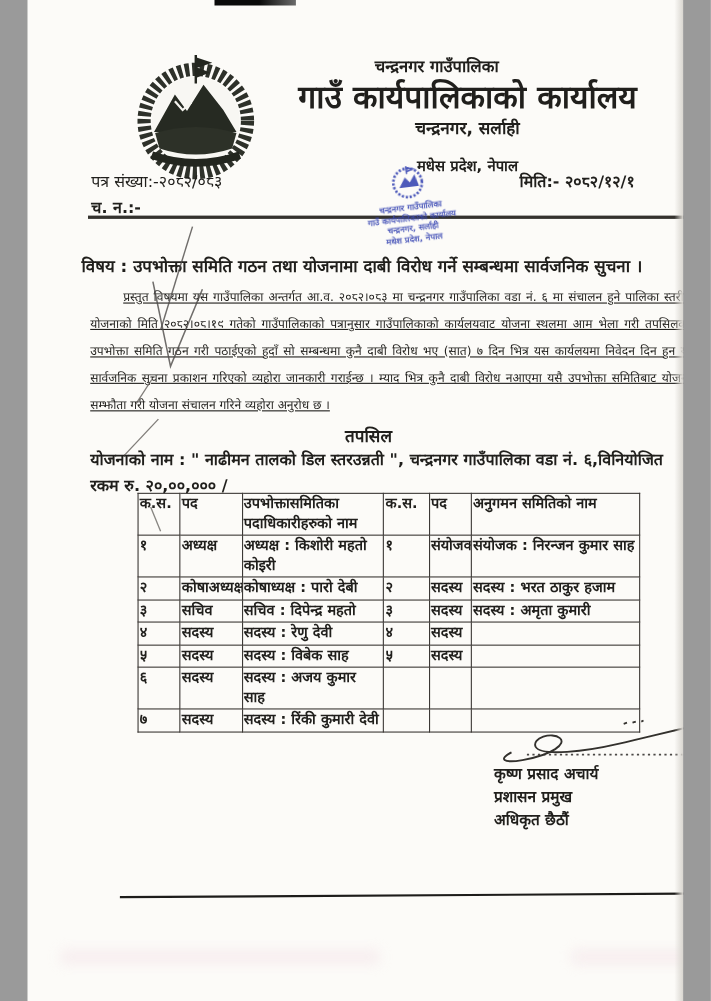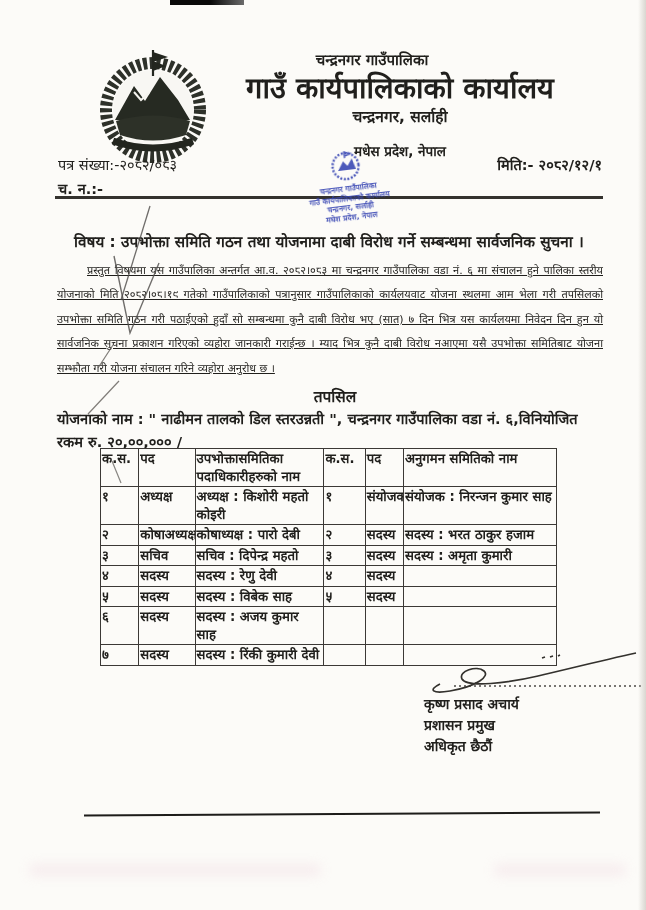--- a/index.html
+++ b/index.html
@@ -1,16 +1,16 @@
 <!DOCTYPE html>
 <html lang="ne"><head>
 <meta charset="utf-8">
 <style>
   html,body{margin:0;padding:0;background:#9a9a9a;}
-  .page{position:relative;width:646px;height:910px;margin:0 auto;background:#fcfbf8;
+  .page{position:relative;width:596px;height:910px;margin:0 auto;background:#fcfbf8;
         overflow:hidden;font-family:"DejaVu Sans","Liberation Sans",sans-serif;color:#201f1c;}
   .page::after{content:"";position:absolute;top:0;right:0;bottom:0;width:8px;
         background:linear-gradient(90deg,rgba(0,0,0,0),#d9d6d0);pointer-events:none;}
   .scan-top{position:absolute;left:170px;top:0;width:74px;height:5px;
         background:linear-gradient(90deg,#0a0a0a 55%,#6b6b6b);}
   .smudge{position:absolute;height:12px;background:#f0dbe2;filter:blur(6px);opacity:.45;}
 
   
   .logo{position:absolute;left:92px;top:46px;width:122px;height:120px;filter:blur(.35px);}
   .hdr{position:absolute;left:175px;top:52px;width:450px;text-align:center;line-height:1.15;}

